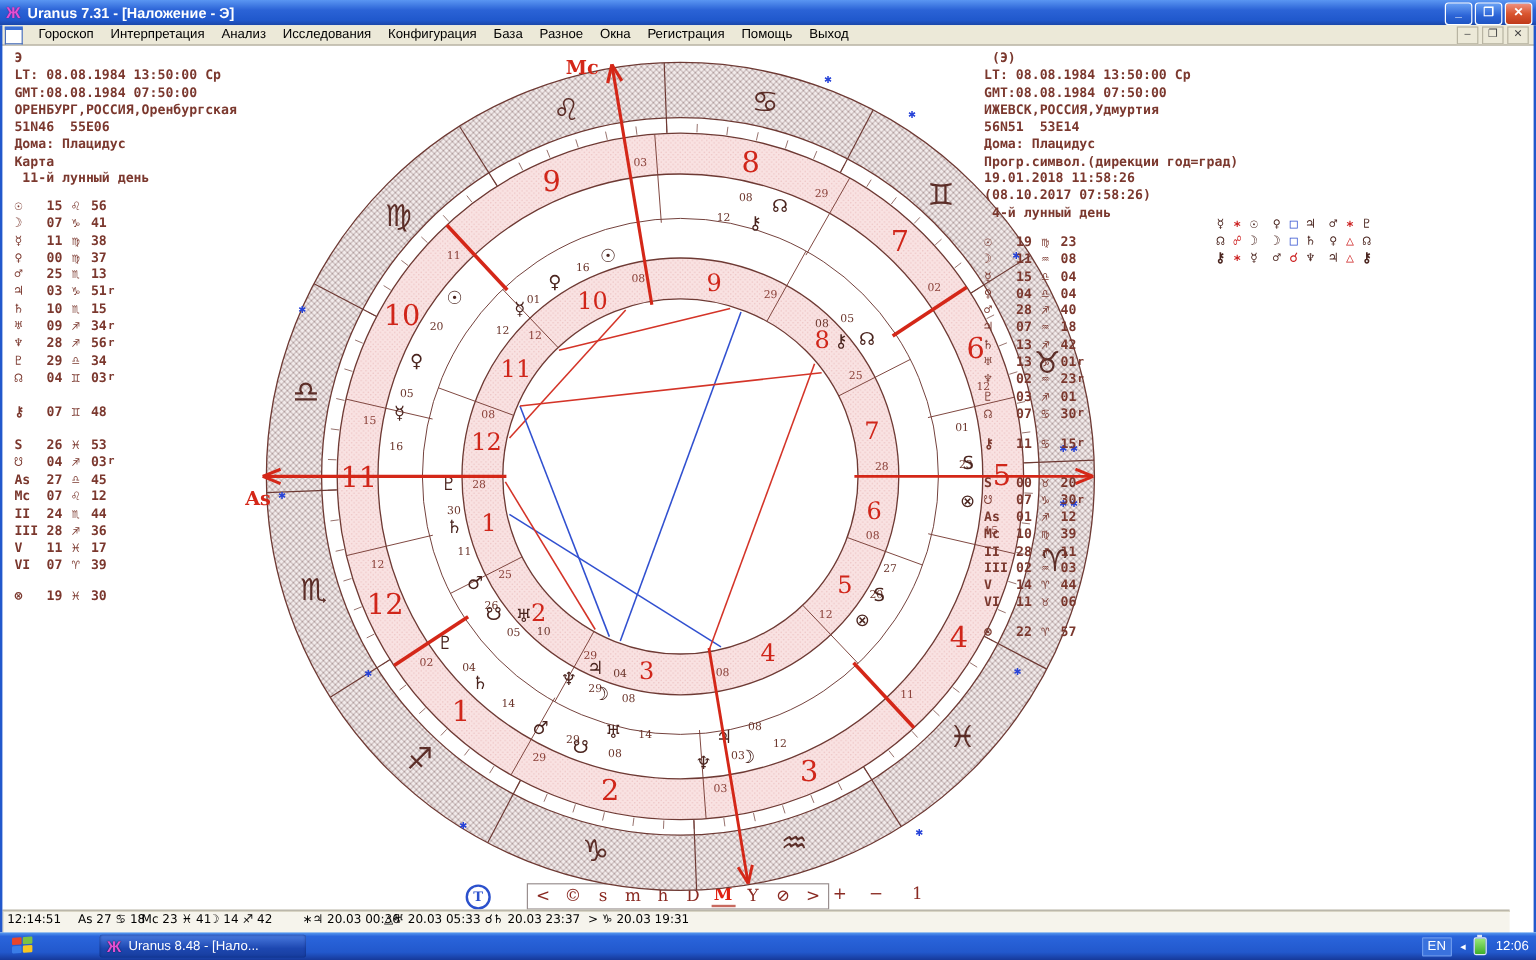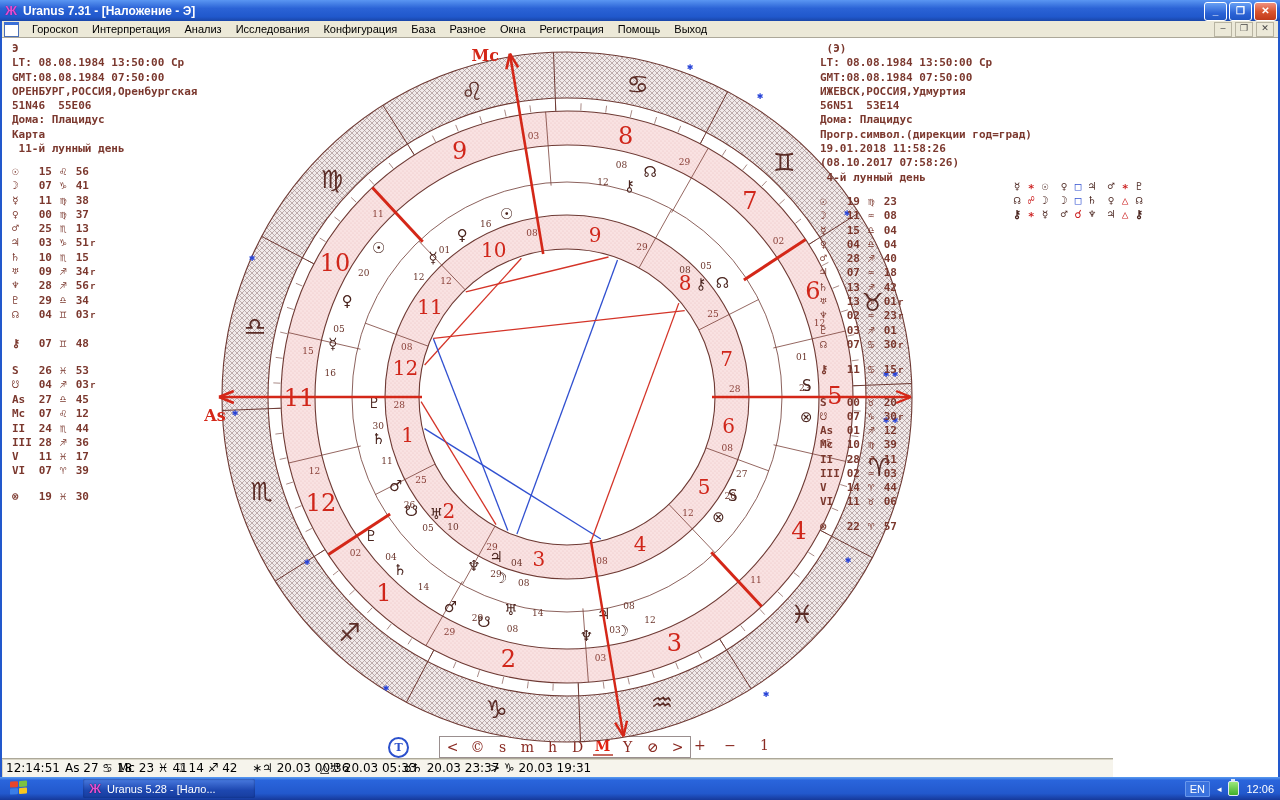--- a/index.html
+++ b/index.html
@@ -50,23 +50,23 @@
   .tcircle{position:absolute;left:386px;top:1px;width:17px;height:17px;border:2px solid #2b50cc;
     border-radius:50%;color:#2b50cc;font-size:11px;font-weight:bold;text-align:center;line-height:17px}
   .stepbox{position:absolute;left:437px;top:0;width:250px;height:20px;border:1px solid #9a8f8f;
     display:flex;align-items:center;justify-content:space-around}
   .stepbox .stp{width:20px;text-align:center;cursor:default}
   .stepbox .active{color:#e02010;font-weight:bold;border-bottom:2px solid #c86a60}
   .tool-extra{position:absolute;top:1px;left:692px;letter-spacing:0}
   .tool-extra span{margin-right:14px}
   .tool-one{position:absolute;left:758px;top:1px}
   
-  .statusbar{position:absolute;top:758px;left:2px;width:1111px;height:19px;background:#f6f4ec;
+  .statusbar{position:absolute;top:758px;left:2px;width:1256px;height:19px;background:#f6f4ec;
     border-top:1px solid #aca899;box-shadow:inset 1px 1px 0 #d8d4c4;z-index:6;
-    font-size:12px;color:#000;font-family:"DejaVu Sans",sans-serif}
+    font-size:10px;color:#000;font-family:"DejaVu Sans",sans-serif}
   .statusbar span{position:absolute;top:2px;white-space:pre}
   
   .taskbar{position:absolute;top:777px;left:0;width:1280px;height:23px;z-index:8;
     background:linear-gradient(180deg,#5a9cf0 0%,#2a65dc 14%,#2258cc 72%,#16399a 100%);
     display:flex;align-items:center}
   .startflag{width:18px;height:15px;margin-left:10px;display:grid;
     grid-template-columns:8px 8px;grid-template-rows:6px 6px;gap:1px;transform:skewY(-4deg)}
   .startflag i{border-radius:1px}
   .taskbtn{margin-left:55px;width:172px;height:19px;border-radius:2px;
     background:linear-gradient(#4a7be0,#1d47b0 60%,#173d9e);box-shadow:inset 0 0 2px #0c2a78;
@@ -477,21 +477,21 @@
 
 <div class="taskbar">
   <span class="startflag">
     <i style="background:#e8452a"></i>
       <i style="background:#7dc242"></i>
     <i style="background:#3a7de8"></i>
       <i style="background:#f8c620"></i>
   </span>
   <span class="taskbtn">
     <span class="app-icon">Ж</span>
-    <span>Uranus 5.28 - [Нало...</span>
+    <span>Uranus 8.48 - [Нало...</span>
   </span>
   <span class="tray">
     <span class="lang">EN</span>
     <span class="tray-arrow">◂</span>
     <span class="battery"></span>
     <span>12:06</span>
   </span>
 </div>
 
 </body></html>

